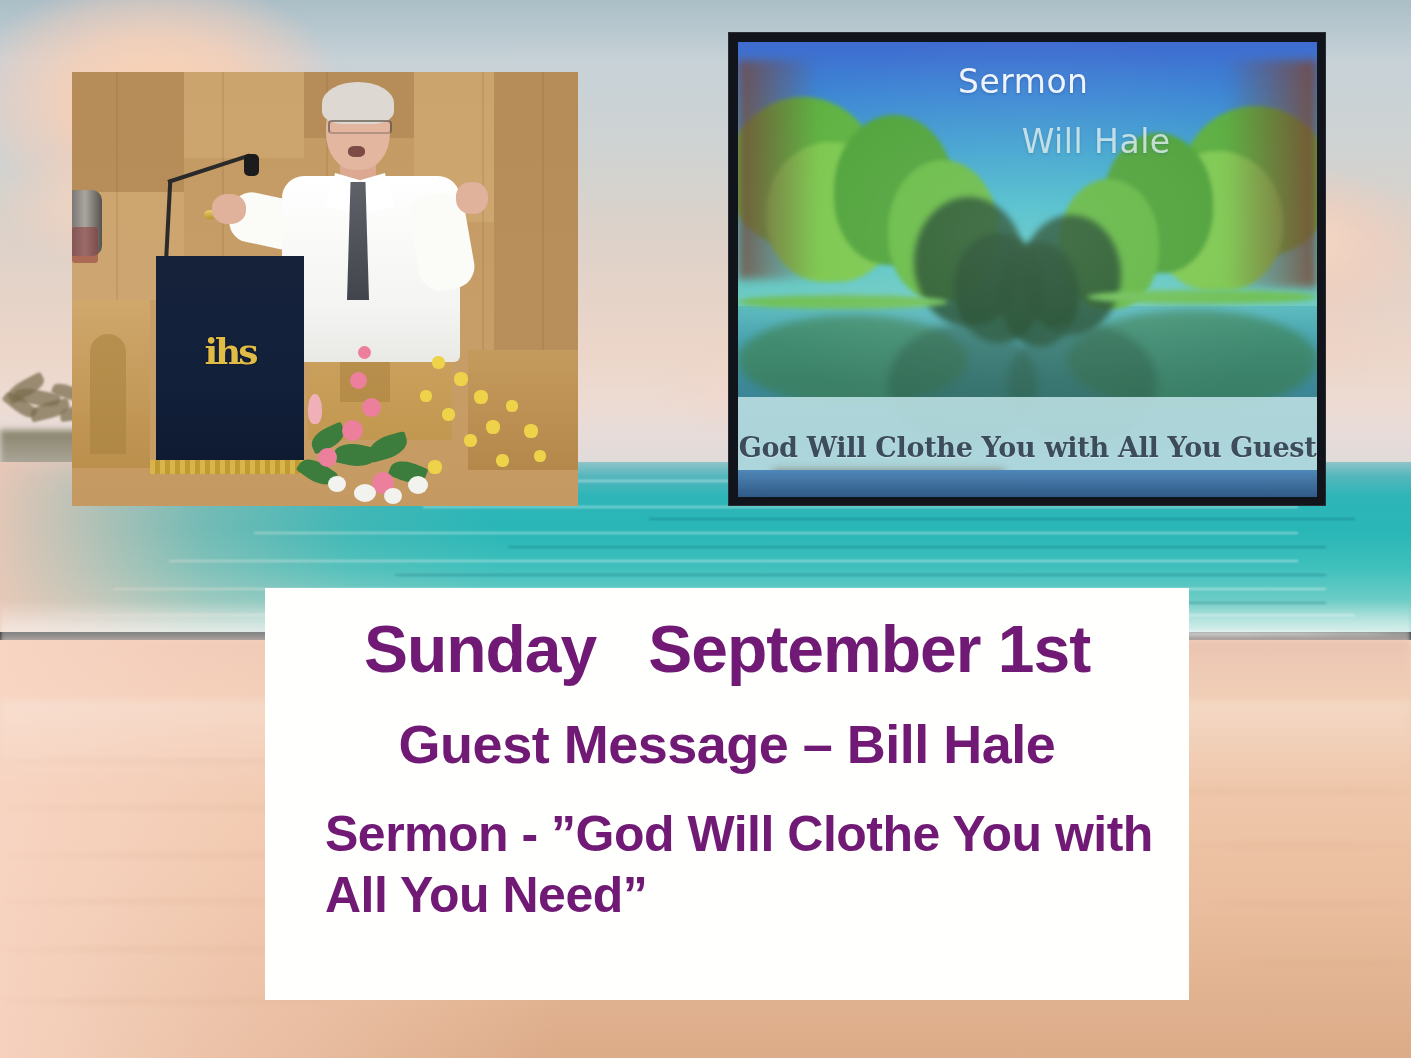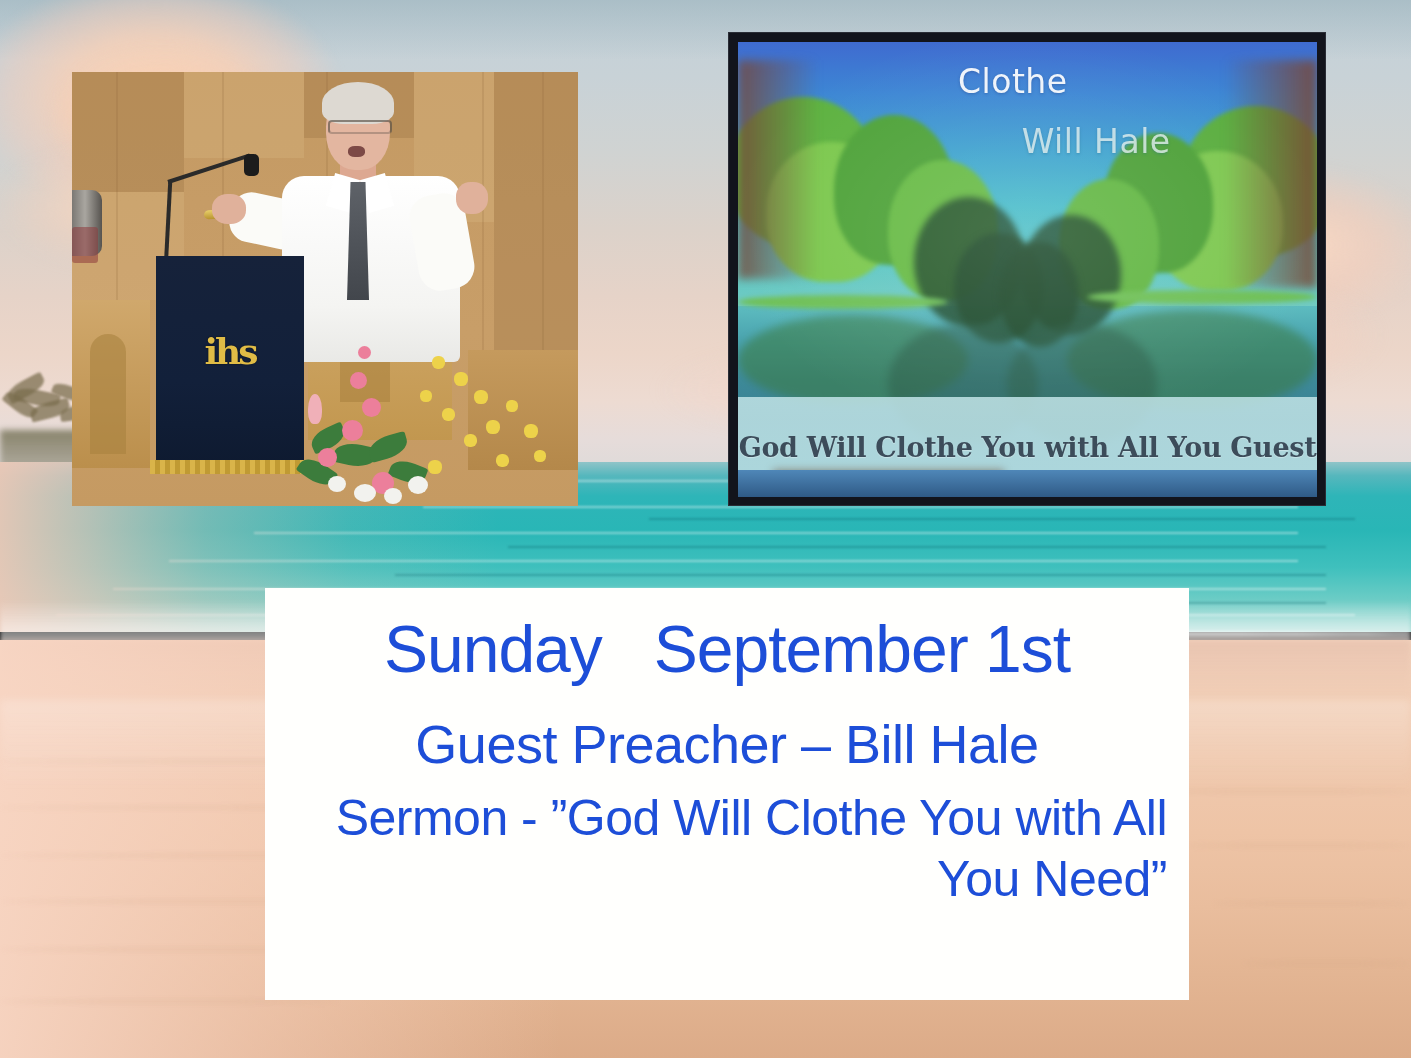--- a/index.html
+++ b/index.html
@@ -450,22 +450,22 @@
 
   
   #announcement-panel {
     position: absolute; left: 265px; top: 588px; width: 924px; height: 412px;
     background: #fffffd;
     box-sizing: border-box;
     padding: 22px 22px 0 22px;
     font-family: "Liberation Sans", sans-serif;
   }
   .line {
-    color: #1d4ed8;
-    font-weight: normal;
+    color: #701a75;
+    font-weight: bold;
     line-height: 1.02;
     white-space: pre;
   }
   .l-date {
     text-align: center;
     font-size: 66px;
     letter-spacing: -1px;
     margin-top: 6px;
   }
   .l-year {
@@ -474,24 +474,24 @@
     letter-spacing: -1px;
     margin-top: 8px;
   }
   .l-preacher {
     text-align: center;
     font-size: 54px;
     letter-spacing: -0.5px;
     margin-top: 34px;
   }
   .l-sermon {
-    text-align: right;
+    text-align: left;
     font-size: 50px;
     letter-spacing: -0.5px;
-    margin-top: 16px;
+    margin-top: 32px;
     padding-left: 38px;
     white-space: normal;
     line-height: 1.22;
   }
 </style>
 </head>
 <body>
 
 <div id="poster">
 
@@ -664,30 +664,30 @@
       <div class="ps-bank" style="left:0;     top:55.5%; width:210px;"></div>
       <div class="ps-bank" style="right:0;    top:54.5%; width:230px;"></div>
 
       <div class="ps-refl" style="left:0;     top:60%; width:230px; height:90px;  background:#3b7b40;"></div>
       <div class="ps-refl" style="right:0;    top:59%; width:250px; height:100px; background:#3a7a42;"></div>
       <div class="ps-refl" style="left:150px; top:62%; width:150px; height:120px; background:#2d5f4a;"></div>
       <div class="ps-refl" style="right:160px;top:62%; width:150px; height:120px; background:#2d604a;"></div>
 
       <div class="ps-glow"></div>
 
-      <div class="ps-msg">Clothe</div>
+      <div class="ps-msg">Sermon</div>
       <div class="ps-name">Will Hale</div>
 
       <div class="ps-caption-band"></div>
       <div class="ps-caption-text">God Will Clothe You with All You Guest</div>
 
       <div class="ps-bottom-land"></div>
       <div class="ps-bottom-strip"></div>
     </div>
   </div>
 
   <div id="announcement-panel">
     <div class="line l-date">Sunday   September 1st</div>
-    <div class="line l-preacher">Guest Preacher – Bill Hale</div>
+    <div class="line l-preacher">Guest Message – Bill Hale</div>
     <div class="line l-sermon">Sermon - ”God Will Clothe You with All You Need”</div>
   </div>
 
 </div>
 
 </body></html>

